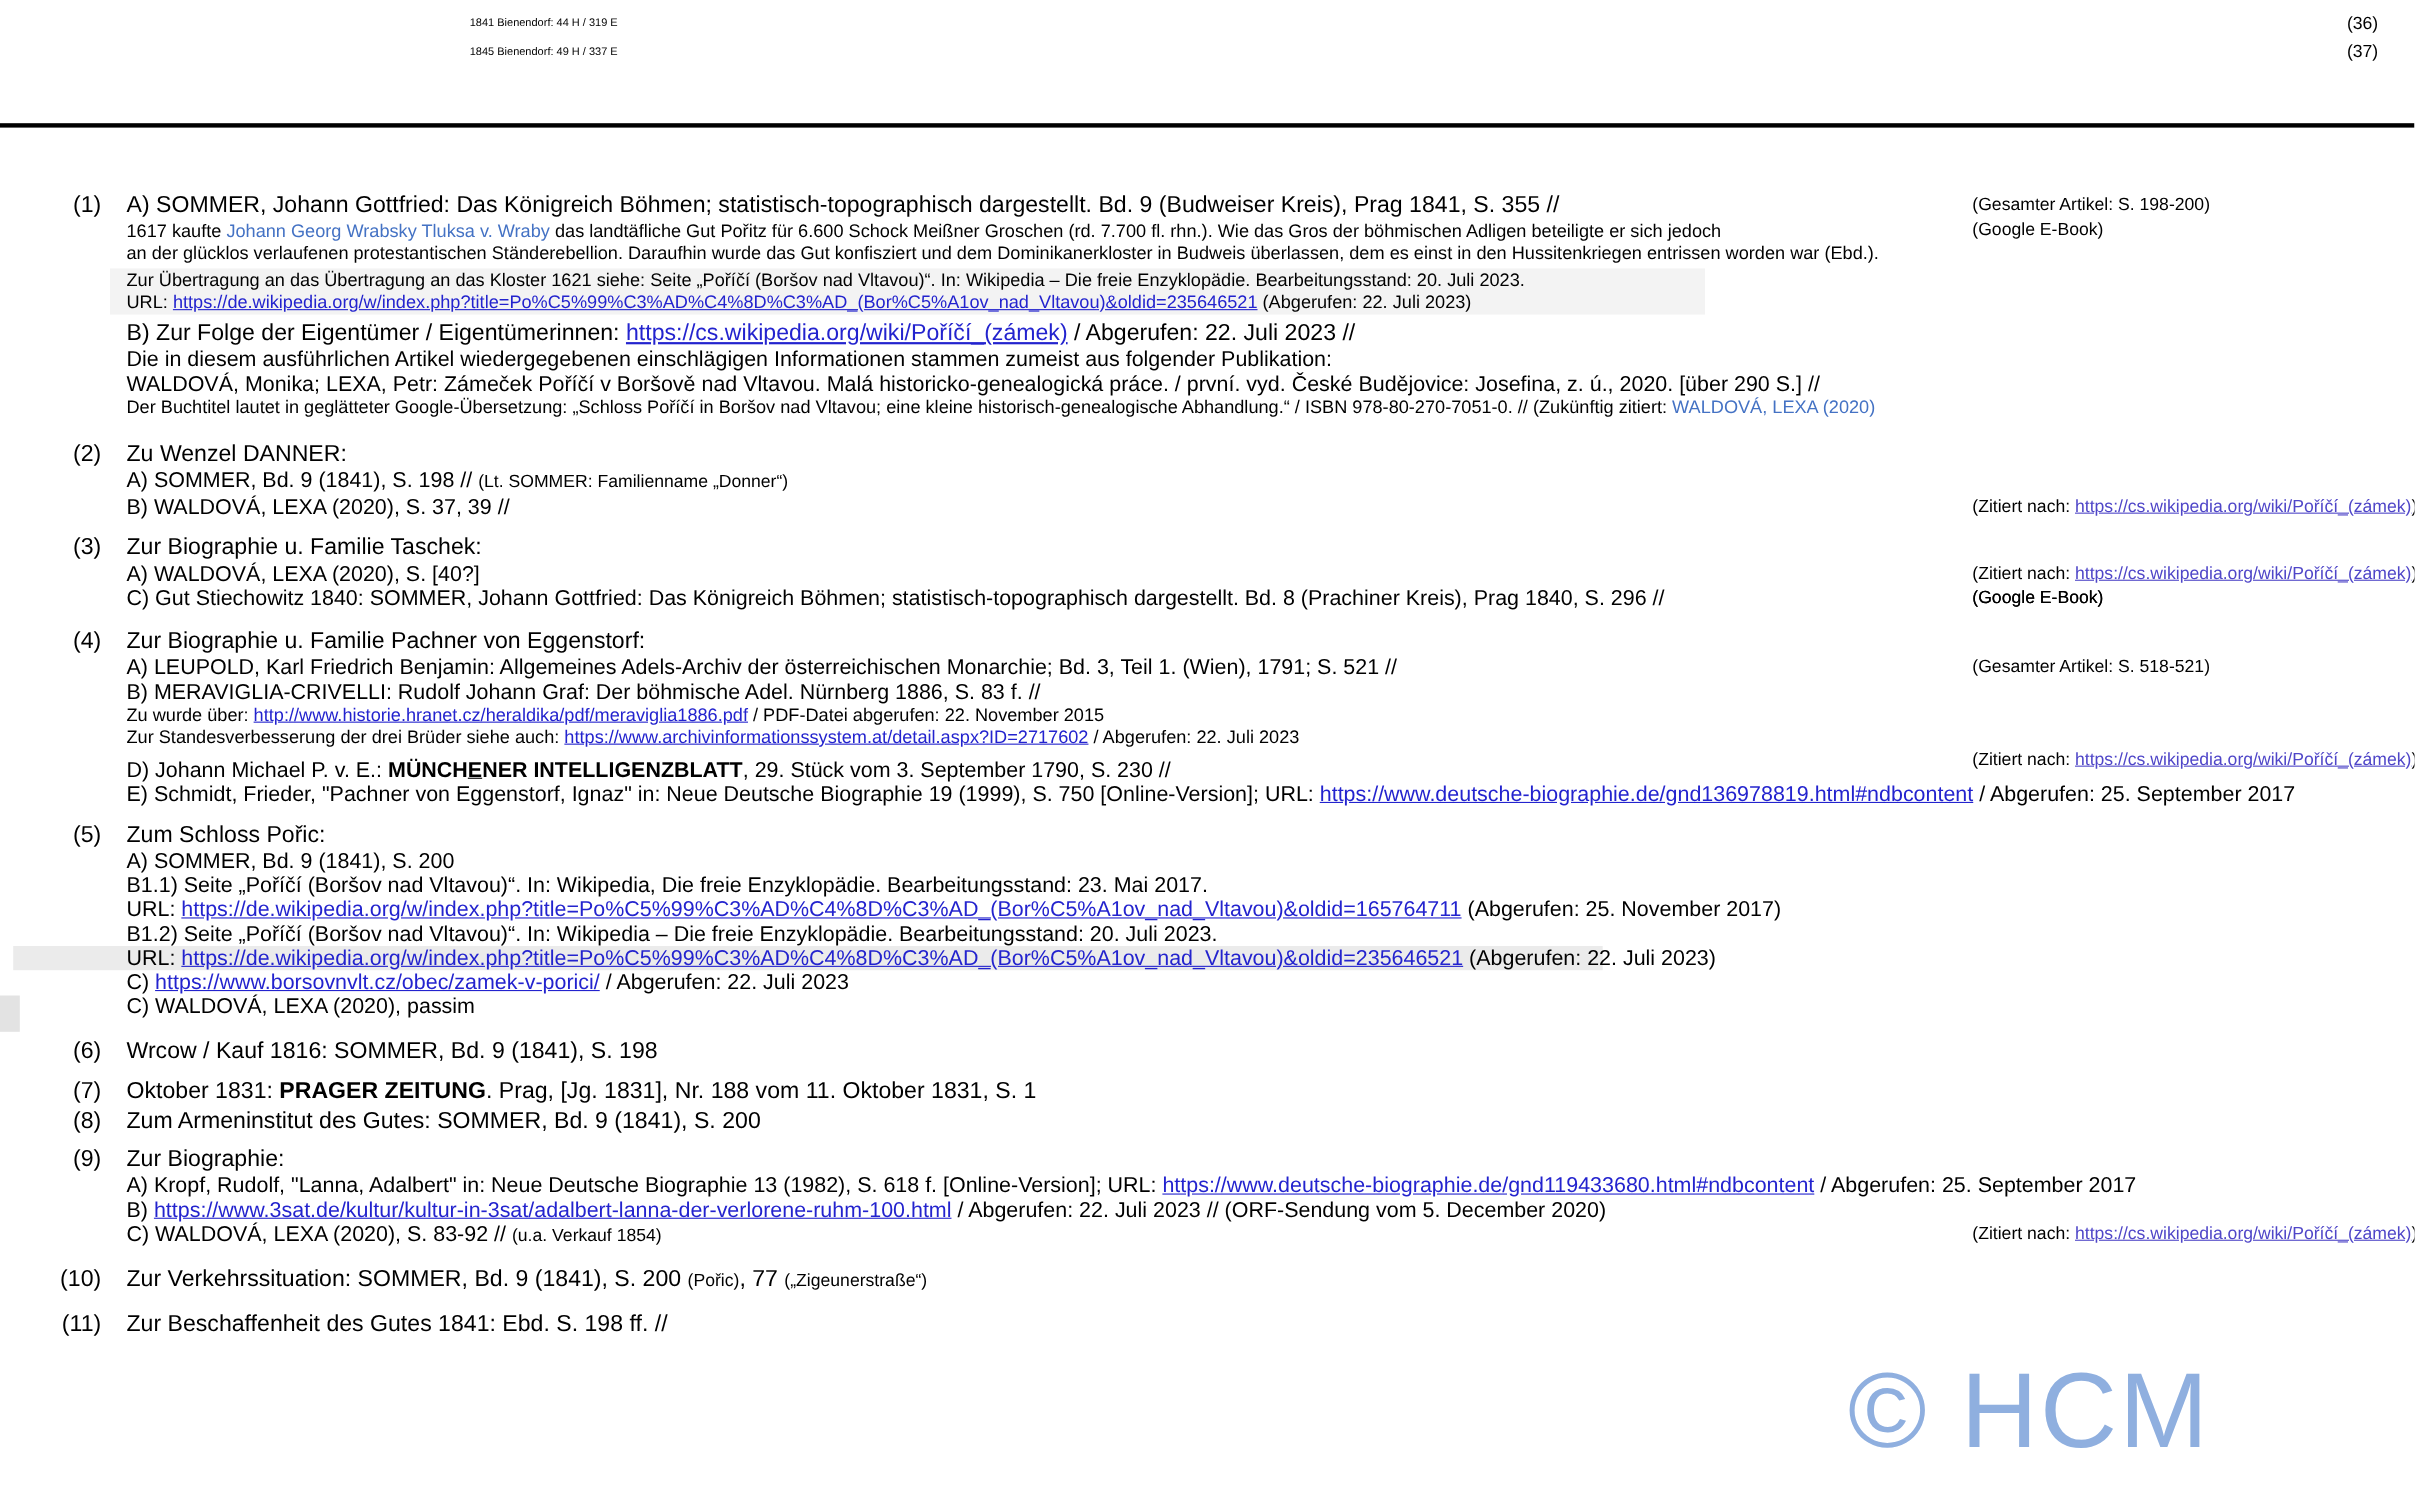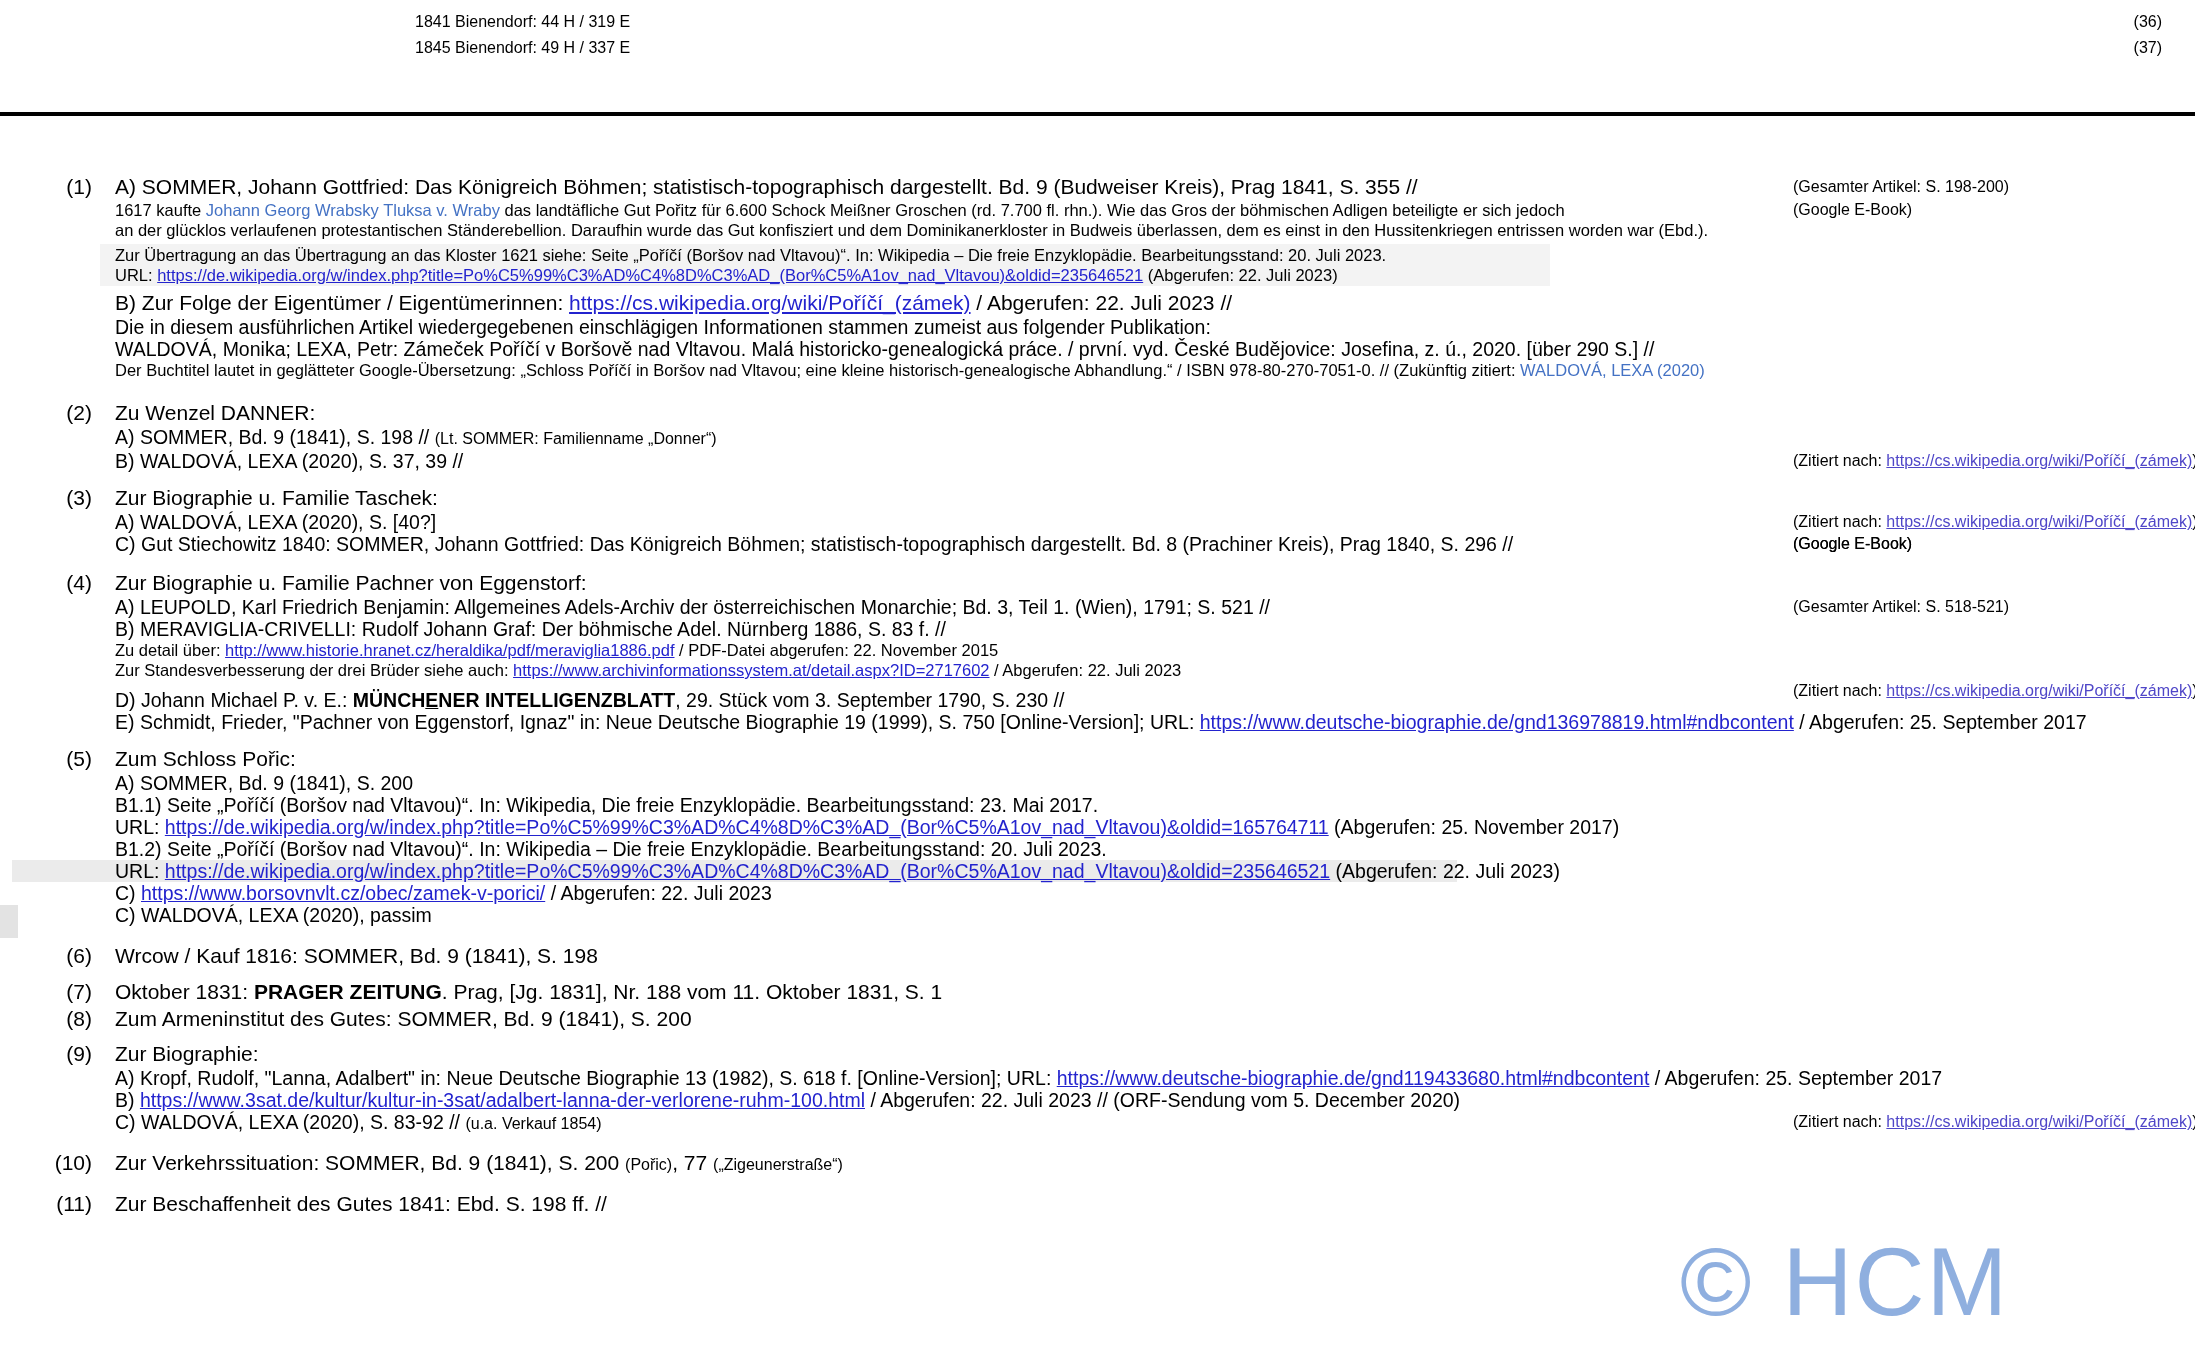--- a/index.html
+++ b/index.html
@@ -2,21 +2,21 @@
 <html><head>
 <meta charset="utf-8">
 <style>
   html,body { margin:0; padding:0; }
   body {
     width:2195px; height:1350px; background:#ffffff; overflow:hidden;
     position:relative; color:#000;
     font-family:"Liberation Sans", sans-serif;
   }
   .page { position:absolute; inset:0; }
-  .header-line { position:absolute; left:415px; font-size:16px; line-height:20px; }
+  .header-line { position:absolute; left:427px; font-size:10px; line-height:20px; }
   .hl1 { top:12px; } .hl2 { top:38px; }
   .page-num { position:absolute; right:33px; font-size:16px; line-height:20px; text-align:right; }
   .pn1 { top:12px; } .pn2 { top:38px; }
   .rule { position:absolute; left:0; right:0; top:112px; height:4px; background:#000; }
   .content { position:absolute; left:0; top:168px; width:2195px; }
   .line { position:relative; padding-left:115px; white-space:nowrap; }
   .line.main  { font-size:21px;   line-height:27px; }
   .line.mid   { font-size:19.5px; line-height:22px; }
   .line.small { font-size:16.5px; line-height:20px; }
   .num { position:absolute; left:24px; width:68px; text-align:right; font-size:21px; }
@@ -67,21 +67,21 @@
       <div class="line main" style="margin-top: 19px;"><span class="num">(2)</span><span class="line-content"><span class="k-t">Zu Wenzel DANNER:</span></span></div>
       <div class="line mid"><span class="line-content"><span class="k-t">A) SOMMER, Bd. 9 (1841), S. 198 // </span><span class="k-sm">(Lt. SOMMER: Familienname „Donner“)</span></span></div>
       <div class="line mid"><span class="line-content"><span class="k-t">B) WALDOVÁ, LEXA (2020), S. 37, 39 //</span></span><span class="ann"><span class="k-t">(Zitiert nach: </span><a class="k-av">https://cs.wikipedia.org/wiki/Poříčí_(zámek)</a><span class="k-t">)</span></span></div>
       <div class="line main" style="margin-top: 12px;"><span class="num">(3)</span><span class="line-content"><span class="k-t">Zur Biographie u. Familie Taschek:</span></span></div>
       <div class="line mid"><span class="line-content"><span class="k-t">A) WALDOVÁ, LEXA (2020), S. [40?]</span></span><span class="ann"><span class="k-t">(Zitiert nach: </span><a class="k-av">https://cs.wikipedia.org/wiki/Poříčí_(zámek)</a><span class="k-t">)</span></span></div>
       <div class="line mid"><span class="ann"><span class="k-t">(Google E-Book)</span></span></div>
       <div class="line mid"><span class="line-content"><span class="k-t">C) Gut Stiechowitz 1840: SOMMER, Johann Gottfried: Das Königreich Böhmen; statistisch-topographisch dargestellt. Bd. 8 (Prachiner Kreis), Prag 1840, S. 296 //</span></span><span class="ann"><span class="k-t">(Google E-Book)</span></span></div>
       <div class="line main" style="margin-top: 14px;"><span class="num">(4)</span><span class="line-content"><span class="k-t">Zur Biographie u. Familie Pachner von Eggenstorf:</span></span></div>
       <div class="line mid"><span class="line-content"><span class="k-t">A) LEUPOLD, Karl Friedrich Benjamin: Allgemeines Adels-Archiv der österreichischen Monarchie; Bd. 3, Teil 1. (Wien), 1791; S. 521 //</span></span><span class="ann"><span class="k-t">(Gesamter Artikel: S. 518-521)</span></span></div>
       <div class="line mid"><span class="line-content"><span class="k-t">B) MERAVIGLIA-CRIVELLI: Rudolf Johann Graf: Der böhmische Adel. Nürnberg 1886, S. 83 f. //</span></span></div>
-      <div class="line small"><span class="line-content"><span class="k-t">Zu detail über: </span><a class="k-a">http://www.historie.hranet.cz/heraldika/pdf/meraviglia1886.pdf</a><span class="k-t"> / PDF-Datei abgerufen: 22. November 2015</span></span></div>
+      <div class="line small"><span class="line-content"><span class="k-t">Zu wurde über: </span><a class="k-a">http://www.historie.hranet.cz/heraldika/pdf/meraviglia1886.pdf</a><span class="k-t"> / PDF-Datei abgerufen: 22. November 2015</span></span></div>
       <div class="line small"><span class="line-content"><span class="k-t">Zur Standesverbesserung der drei Brüder siehe auch: </span><a class="k-a">https://www.archivinformationssystem.at/detail.aspx?ID=2717602</a><span class="k-t"> / Abgerufen: 22. Juli 2023</span></span></div>
       <div class="line mid"><span class="ann"><span class="k-t">(Zitiert nach: </span><a class="k-av">https://cs.wikipedia.org/wiki/Poříčí_(zámek)</a><span class="k-t">)</span></span></div>
       <div class="line mid" style="margin-top: 9px;"><span class="line-content"><span class="k-t">D) Johann Michael P. v. E.: </span><span class="k-b">MÜNCH</span><span class="k-bu">E</span><span class="k-b">NER INTELLIGENZBLATT</span><span class="k-t">, 29. Stück vom 3. September 1790, S. 230 //</span></span></div>
       <div class="line mid"><span class="line-content"><span class="k-t">E) Schmidt, Frieder, "Pachner von Eggenstorf, Ignaz" in: Neue Deutsche Biographie 19 (1999), S. 750 [Online-Version]; URL: </span><a class="k-a">https://www.deutsche-biographie.de/gnd136978819.html#ndbcontent</a><span class="k-t"> / Abgerufen: 25. September 2017</span></span></div>
       <div class="line main" style="margin-top: 12px;"><span class="num">(5)</span><span class="line-content"><span class="k-t">Zum Schloss Pořic:</span></span></div>
       <div class="line mid"><span class="line-content"><span class="k-t">A) SOMMER, Bd. 9 (1841), S. 200</span></span></div>
       <div class="line mid"><span class="line-content"><span class="k-t">B1.1) Seite „Poříčí (Boršov nad Vltavou)“. In: Wikipedia, Die freie Enzyklopädie. Bearbeitungsstand: 23. Mai 2017.</span></span></div>
       <div class="line mid"><span class="line-content"><span class="k-t">URL: </span><a class="k-a">https://de.wikipedia.org/w/index.php?title=Po%C5%99%C3%AD%C4%8D%C3%AD_(Bor%C5%A1ov_nad_Vltavou)&amp;oldid=165764711</a><span class="k-t"> (Abgerufen: 25. November 2017)</span></span></div>
       <div class="line mid"><span class="line-content"><span class="k-t">B1.2) Seite „Poříčí (Boršov nad Vltavou)“. In: Wikipedia – Die freie Enzyklopädie. Bearbeitungsstand: 20. Juli 2023.</span></span></div>
       <div class="line mid bg"><span class="line-content"><span class="k-t">URL: </span><a class="k-a">https://de.wikipedia.org/w/index.php?title=Po%C5%99%C3%AD%C4%8D%C3%AD_(Bor%C5%A1ov_nad_Vltavou)&amp;oldid=235646521</a><span class="k-t"> (Abgerufen: 22. Juli 2023)</span></span></div>

